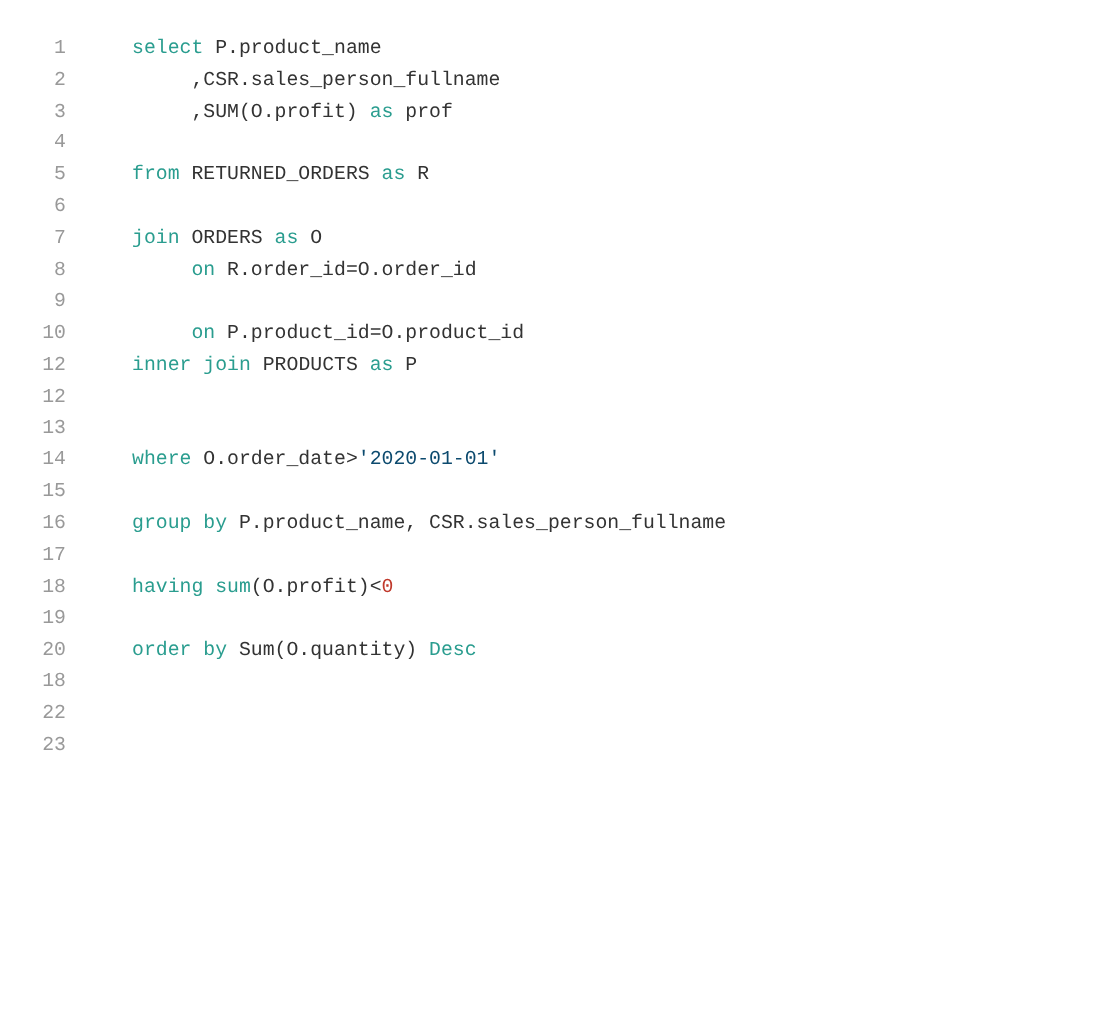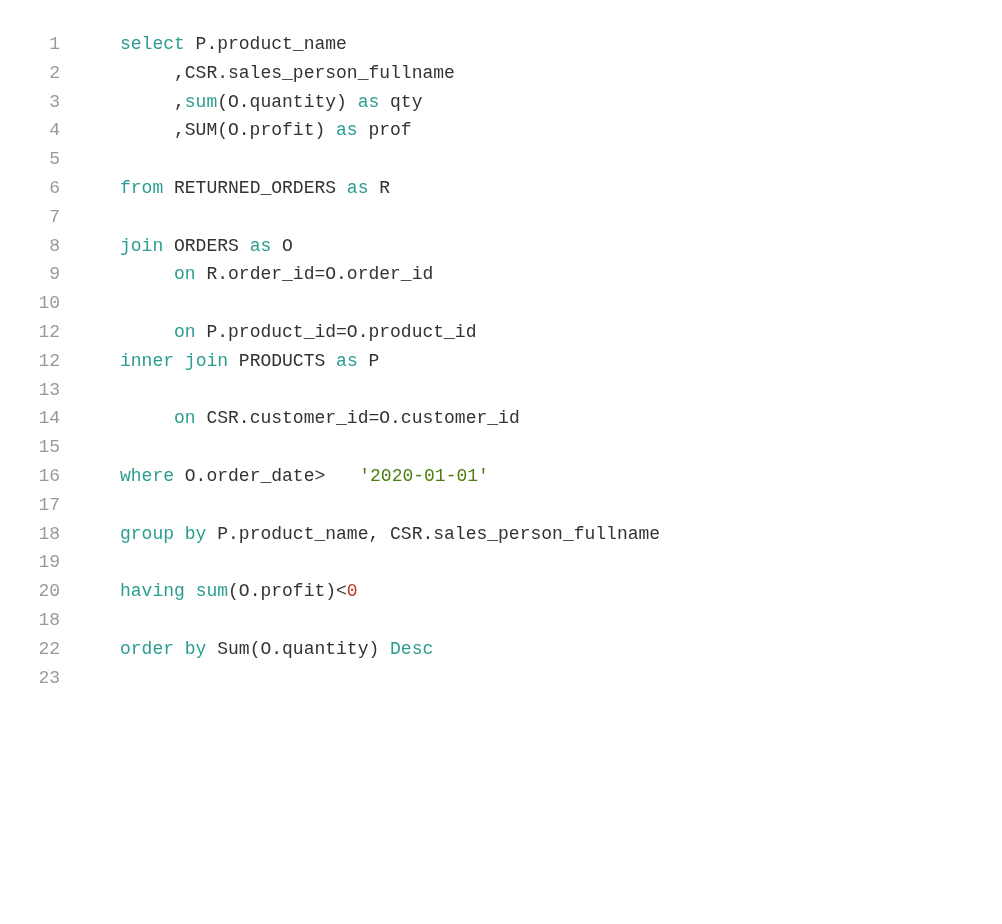--- a/index.html
+++ b/index.html
@@ -56,22 +56,21 @@
       text-align: center;
     }
 
     
     .plain {
       color: #333333;
     }
 
     
     .str {
-      color: #4d7c0f;
-      margin-left: 34px;
+      color: #0c4a6e;
     }
 
     
     .num {
       color: #c0392b;
     }
   </style>
 </head>
 <body>
 
@@ -97,32 +96,30 @@
       <div class="line-number">18</div>
       <div class="line-number">19</div>
       <div class="line-number">20</div>
       <div class="line-number">18</div>
       <div class="line-number">22</div>
       <div class="line-number">23</div>
     </div>
   <div class="code-content" id="code-content">
       <div class="code-line"><span class="kw">select</span><span class="plain"> P.product_name</span></div>
       <div class="code-line"><span class="plain">     ,CSR.sales_person_fullname</span></div>
-      <div class="code-line"><span class="plain">     ,</span><span class="kw">sum</span><span class="plain">(O.quantity) </span><span class="kw">as</span><span class="plain"> qty</span></div>
       <div class="code-line"><span class="plain">     ,SUM(O.profit) </span><span class="kw">as</span><span class="plain"> prof</span></div>
       <div class="code-line">&nbsp;</div>
       <div class="code-line"><span class="kw">from</span><span class="plain"> RETURNED_ORDERS </span><span class="kw">as</span><span class="plain"> R</span></div>
       <div class="code-line">&nbsp;</div>
       <div class="code-line"><span class="kw">join</span><span class="plain"> ORDERS </span><span class="kw">as</span><span class="plain"> O</span></div>
       <div class="code-line"><span class="plain">     </span><span class="kw">on</span><span class="plain"> R.order_id=O.order_id</span></div>
       <div class="code-line">&nbsp;</div>
       <div class="code-line"><span class="plain">     </span><span class="kw">on</span><span class="plain"> P.product_id=O.product_id</span></div>
       <div class="code-line"><span class="kw">inner</span><span class="plain"> </span><span class="kw">join</span><span class="plain"> PRODUCTS </span><span class="kw">as</span><span class="plain"> P</span></div>
       <div class="code-line">&nbsp;</div>
-      <div class="code-line"><span class="plain">     </span><span class="kw">on</span><span class="plain"> CSR.customer_id=O.customer_id</span></div>
       <div class="code-line">&nbsp;</div>
       <div class="code-line"><span class="kw">where</span><span class="plain"> O.order_date&gt;</span><span class="str">'2020-01-01'</span></div>
       <div class="code-line">&nbsp;</div>
       <div class="code-line"><span class="kw">group by</span><span class="plain"> P.product_name, CSR.sales_person_fullname</span></div>
       <div class="code-line">&nbsp;</div>
       <div class="code-line"><span class="kw">having</span><span class="plain"> </span><span class="kw">sum</span><span class="plain">(O.profit)&lt;</span><span class="num">0</span></div>
       <div class="code-line">&nbsp;</div>
       <div class="code-line"><span class="kw">order by</span><span class="plain"> Sum(O.quantity) </span><span class="kw">Desc</span></div>
     </div>
 </div>

